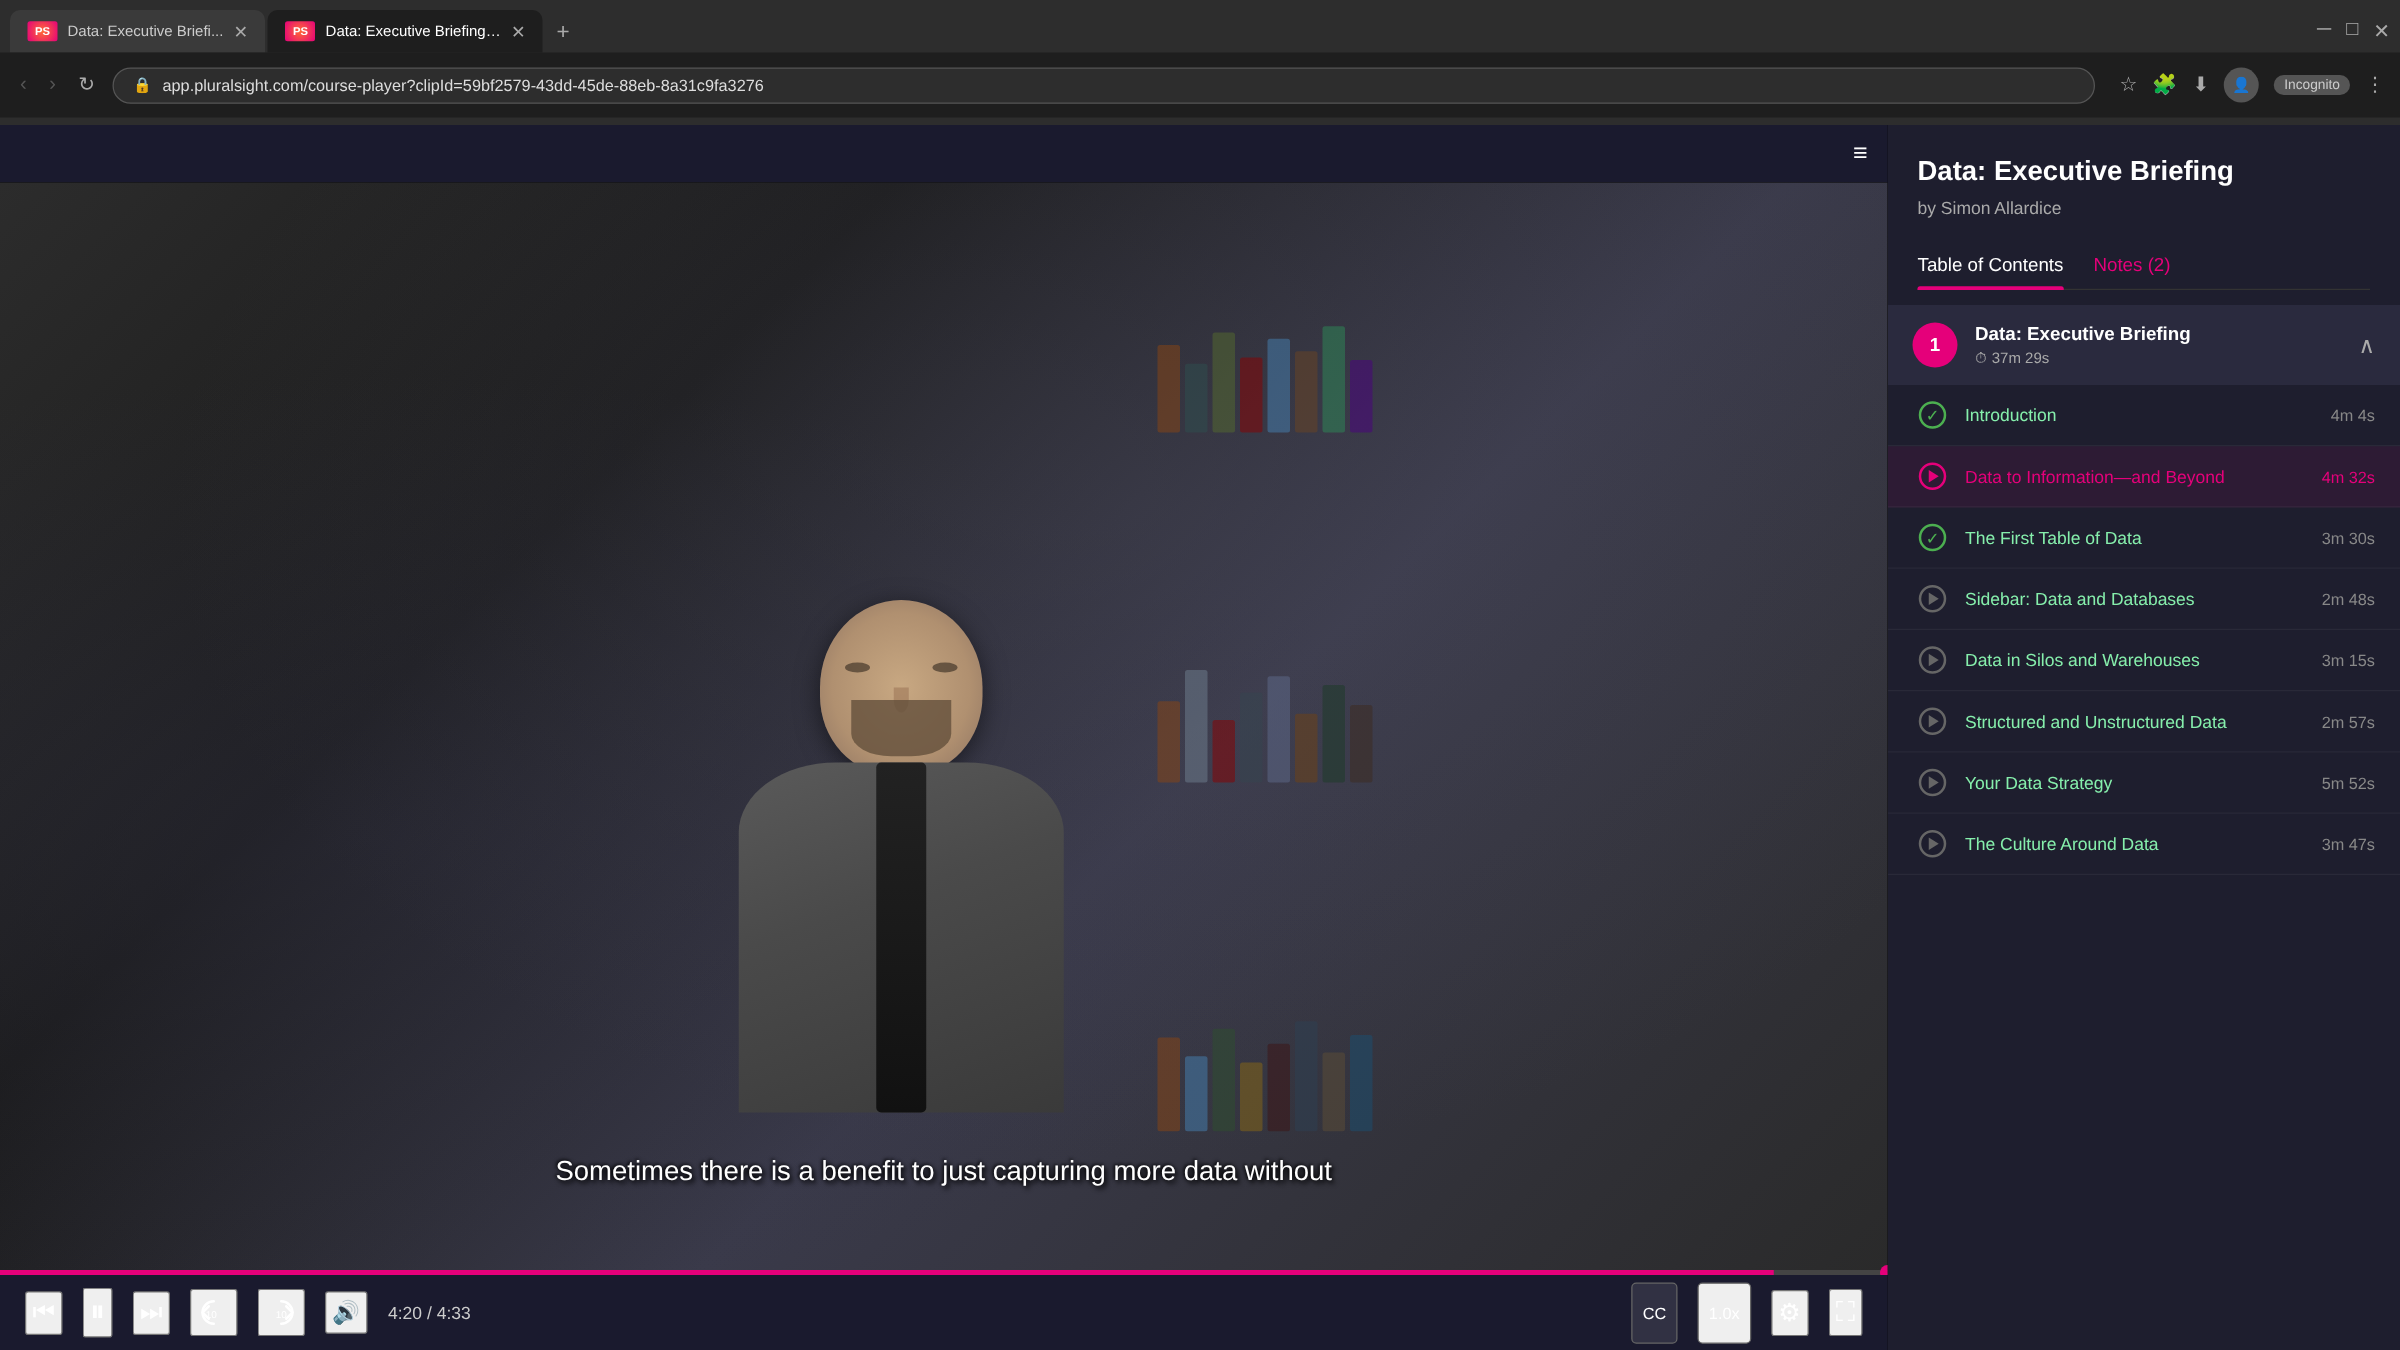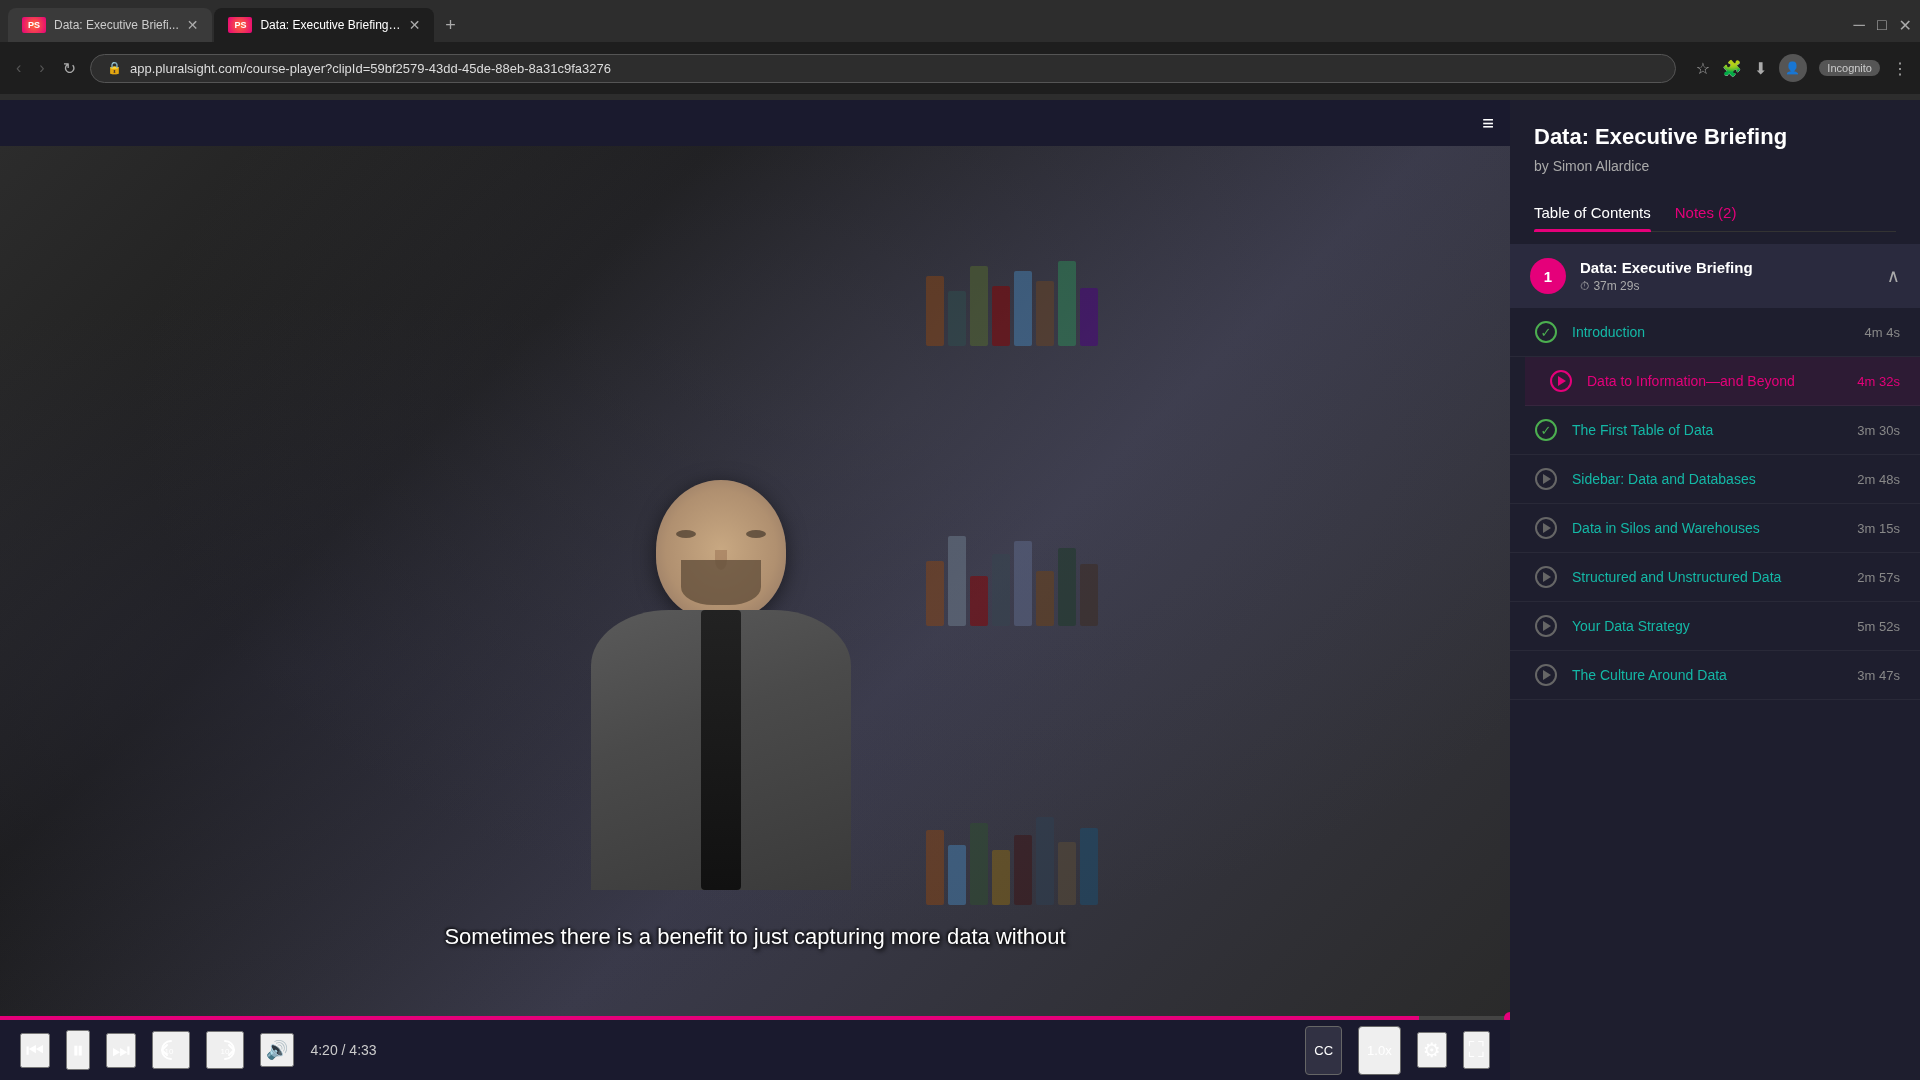--- a/index.html
+++ b/index.html
@@ -426,21 +426,21 @@
 
     
     .clip-item {
       display: flex;
       align-items: center;
       padding: 12px 20px 12px 24px;
       cursor: pointer;
       gap: 14px;
       border-bottom: 1px solid rgba(255,255,255,0.05);
     }
-    .clip-item.active { background: rgba(229,0,122,0.08); margin-left: 15px; }
+    .clip-item.active { background: rgba(229,0,122,0.08); }
     .clip-icon {
       width: 24px;
       height: 24px;
       flex-shrink: 0;
       display: flex;
       align-items: center;
       justify-content: center;
     }
     .clip-circle {
       width: 22px;
@@ -464,21 +464,21 @@
       border-bottom: 5px solid transparent;
       border-left: 8px solid #e5007a;
       margin-left: 2px;
     }
     .clip-check {
       color: #4CAF50;
       font-size: 13px;
     }
     .clip-name {
       flex: 1;
-      color: #14b8a6;
+      color: #86efac;
       font-size: 14px;
     }
     .clip-name.active { color: #e5007a; }
     .clip-duration {
       color: #888;
       font-size: 13px;
       white-space: nowrap;
     }
     .clip-duration.active { color: #e5007a; }
   </style>

